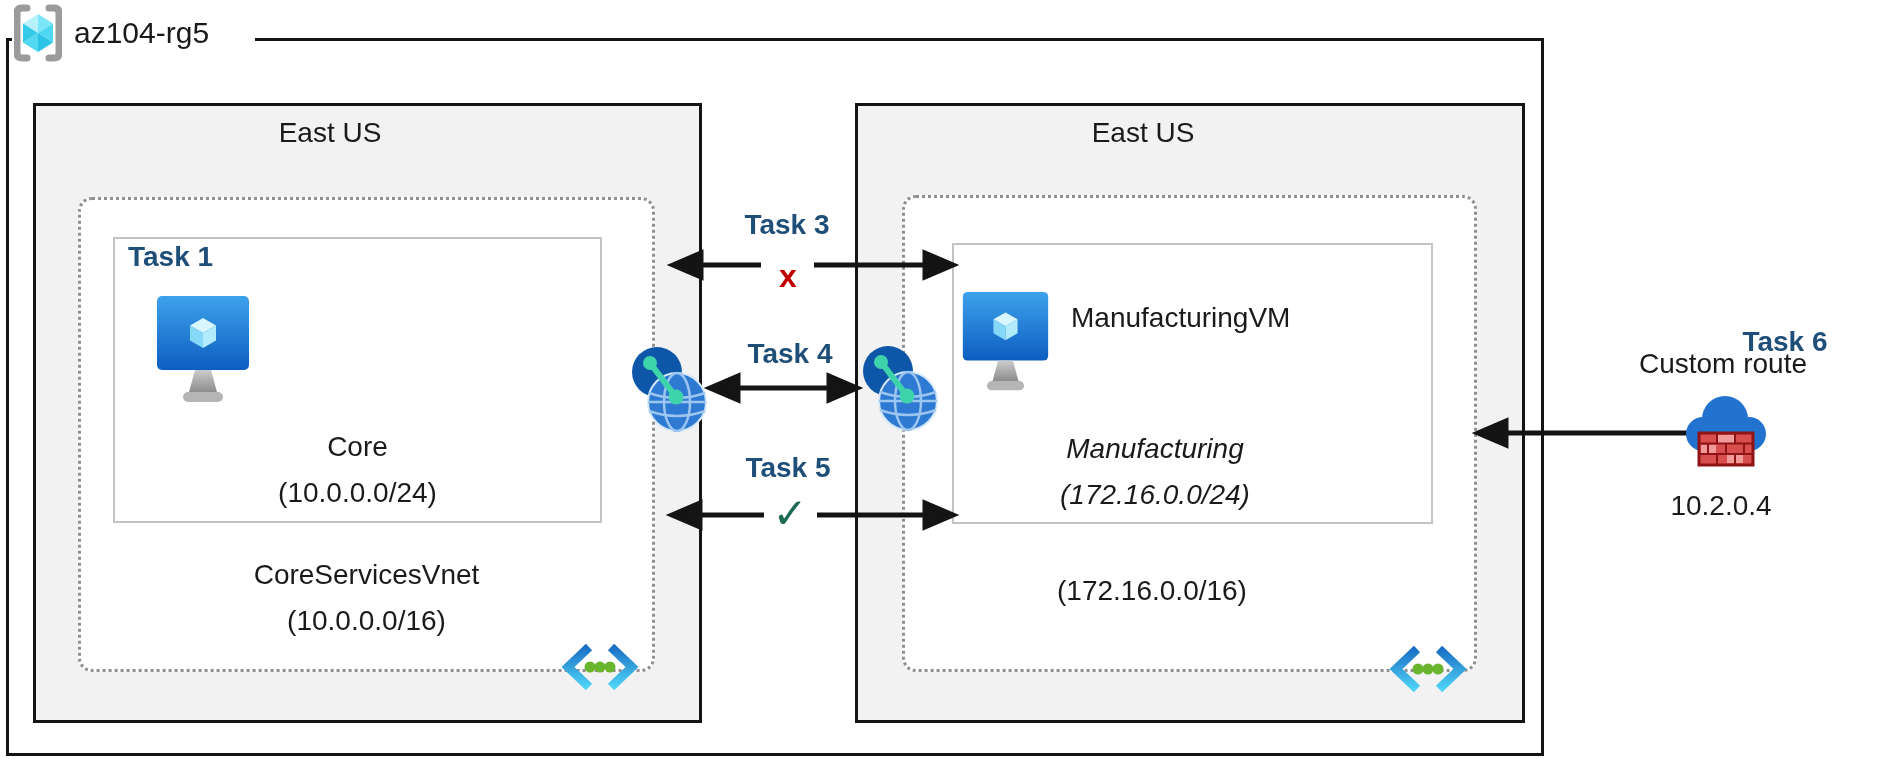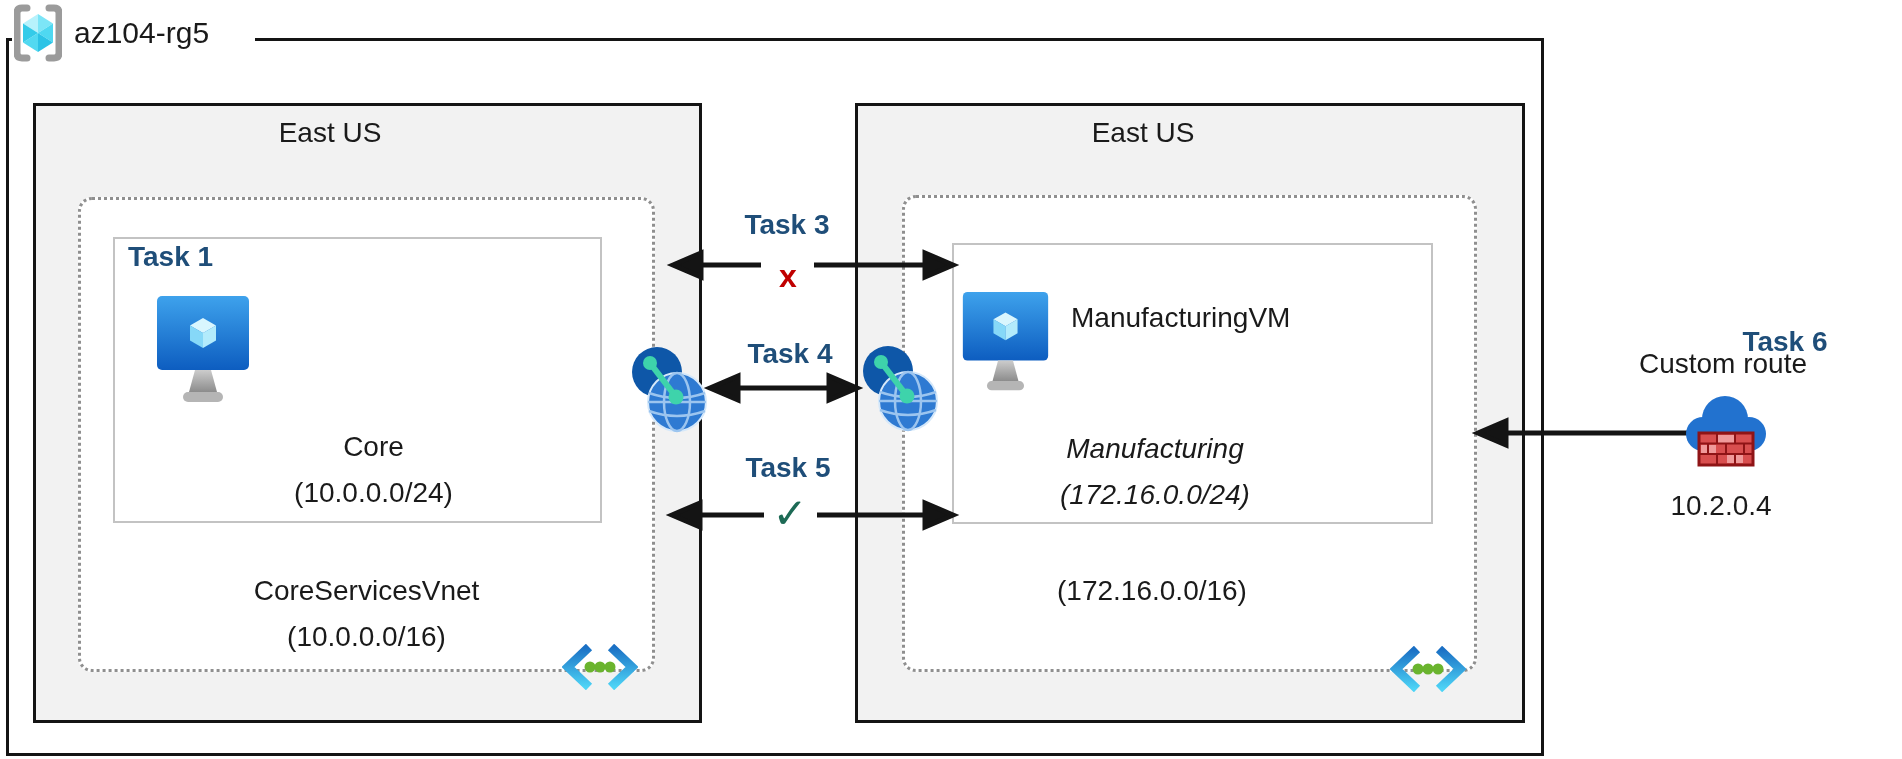--- a/index.html
+++ b/index.html
@@ -35,23 +35,23 @@
   .task2 { left:1100px; top:252px; width:325px; text-align:right; }
 
   .vm-icon { position:absolute; }
   .vm-icon.left  { left:157px; top:296px; }
   .vm-icon.right { left:962px; top:292px; }
   .vm-name { position:absolute; font-size:28px; color:#1a1a1a; }
   .vm-name.left  { left:264px; top:324px; }
   .vm-name.right { left:1071px; top:302px; }
 
   .center-block { position:absolute; text-align:center; font-size:28px; line-height:46px; color:#1a1a1a; }
-  .subnet-names.left  { left:113px; top:424px; width:489px;margin-left:16px; }
+  .subnet-names.left  { left:113px; top:424px; width:489px; }
   .subnet-names.right { left:955px; top:426px; width:400px;font-style:italic; }
-  .vnet-names.left    { left:78px;  top:568px; width:577px;text-align:center; }
+  .vnet-names.left    { left:78px;  top:552px; width:577px;text-align:center; }
   .vnet-names.right   { left:902px; top:568px; width:500px; }
 
   .mid-task { position:absolute; font-size:28px; font-weight:bold; color:#1f4e79; text-align:center; width:160px; }
   .t3 { left:707px; top:209px; }
   .t4 { left:710px; top:338px; }
   .t5 { left:708px; top:452px; }
 
   .marker-x { position:absolute; left:770px; top:259px; width:36px; text-align:center;
               font-size:32px; font-weight:bold; color:#c00000; line-height:34px; }
   .marker-check { position:absolute; left:764px; top:492px; width:52px; text-align:center;

